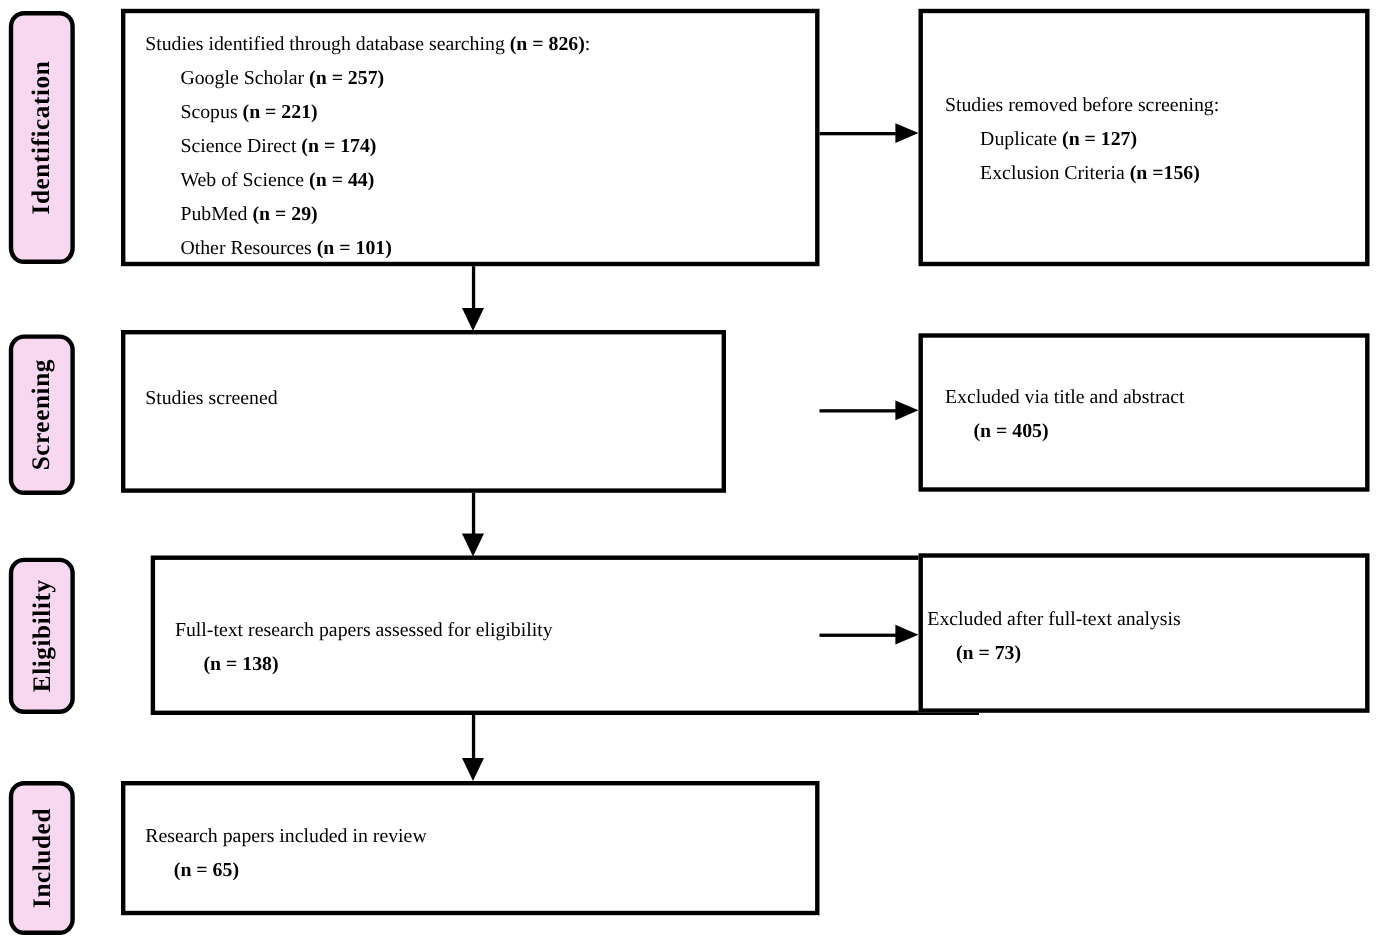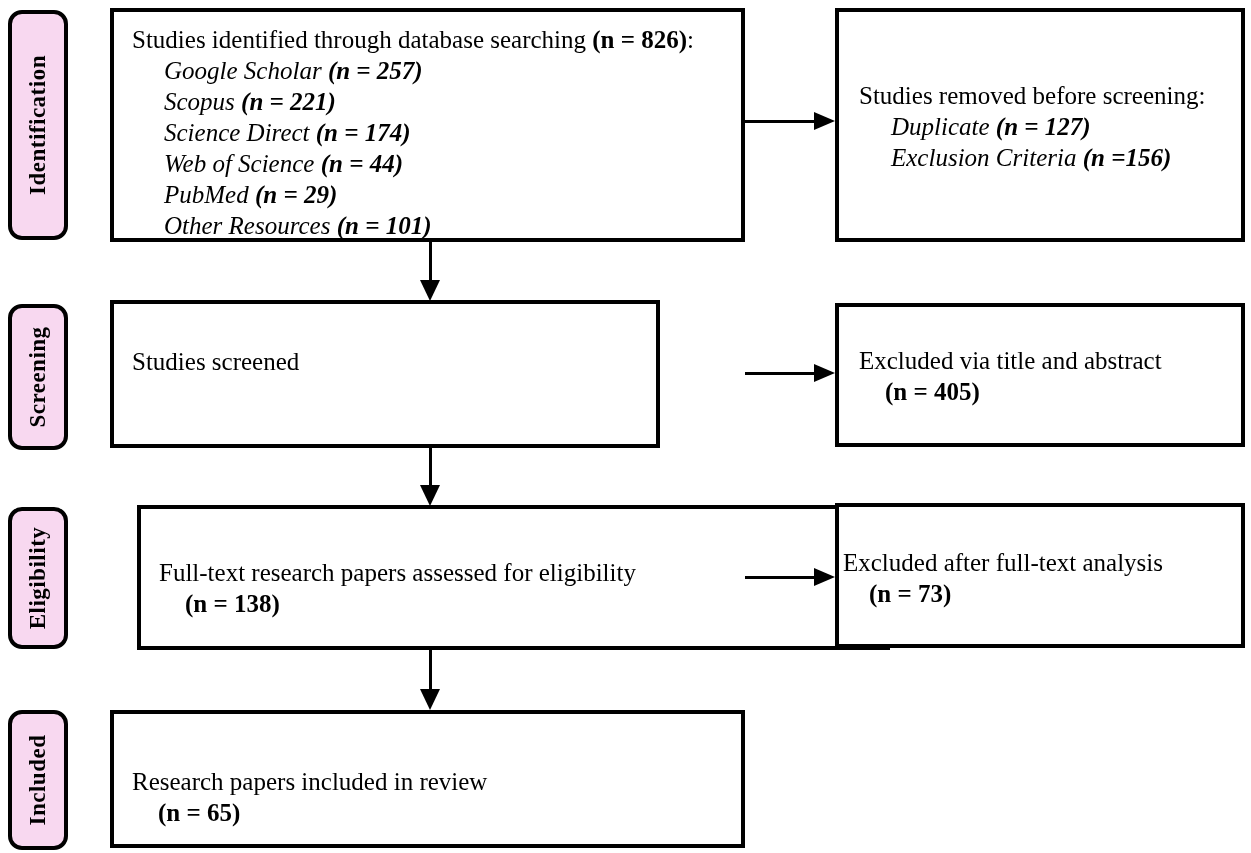--- a/index.html
+++ b/index.html
@@ -38,33 +38,33 @@
     font-size: 23px;
     letter-spacing: 0.5px;
   }
 
   
   .flow-box {
     position: absolute;
     background: #ffffff;
     border: 4px solid #000000;
     box-sizing: border-box;
-    font-size: 25px;
+    font-size: 18px;
     line-height: 31px;
   }
   .flow-box .line { white-space: nowrap; }
-  .flow-box .line.indent { padding-left: 32px; font-style: italic; }
+  .flow-box .line.indent { padding-left: 32px; }
   .flow-box .line.indent-sm { padding-left: 26px; }
   .flow-box b { font-weight: bold; }
 
   
   #box-identification { left: 110px; top: 8px;   width: 635px; height: 234px; padding: 12px 14px 0 18px; }
   #box-screening      { left: 110px; top: 300px; width: 550px; height: 148px; padding: 42px 14px 0 18px; }
   #box-eligibility    { left: 110px; top: 505px; width: 753px; height: 145px; padding: 48px 14px 0 18px; margin-left: 27px; }
-  #box-included       { left: 110px; top: 710px; width: 635px; height: 138px; padding: 52px 14px 0 18px; }
+  #box-included       { left: 110px; top: 710px; width: 635px; height: 122px; padding: 30px 14px 0 18px; }
 
   #box-removed        { left: 835px; top: 8px;   width: 410px; height: 234px; padding: 68px 10px 0 20px; }
   #box-excluded-title { left: 835px; top: 303px; width: 410px; height: 144px; padding: 38px 2px 0 20px; }
   #box-excluded-full  { left: 835px; top: 503px; width: 410px; height: 145px; padding: 40px 10px 0 4px; }
 
   #label-identification { top: 10px;  height: 230px; }
   #label-screening      { top: 304px; height: 146px; }
   #label-eligibility    { top: 507px; height: 142px; }
   #label-included       { top: 710px; height: 140px; }
 

